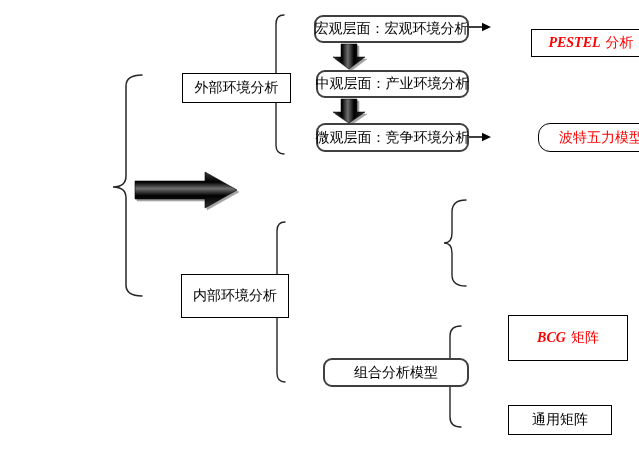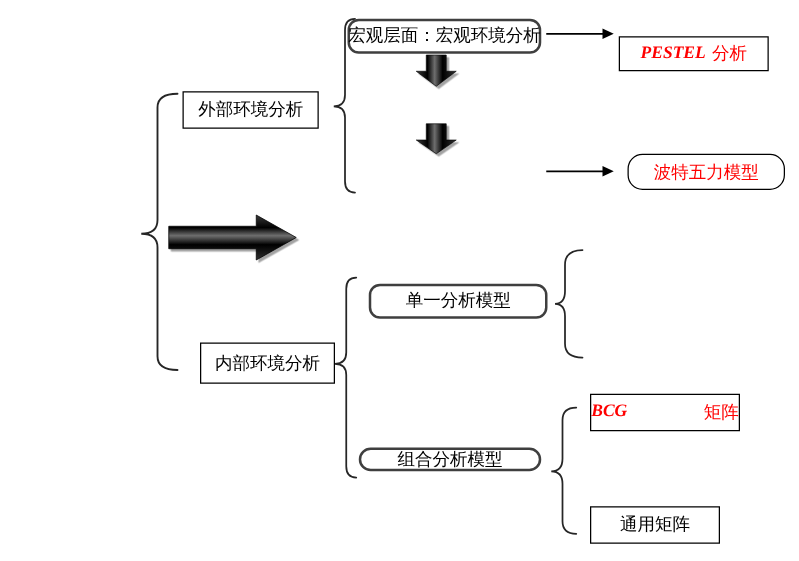--- a/index.html
+++ b/index.html
@@ -4,21 +4,21 @@
 <style>
   html,body{margin:0;padding:0;background:#fff;}
   .canvas{
     position:relative;width:639px;height:449px;background:#fff;overflow:hidden;
     font-family:"Liberation Sans","DejaVu Sans",sans-serif;color:#000;
   }
   svg.overlay{position:absolute;left:0;top:0;width:639px;height:449px;}
   .box{
     position:absolute;background:#fff;box-sizing:border-box;
     display:flex;align-items:center;justify-content:center;
-    text-align:center;font-size:14px;line-height:1.1;white-space:nowrap;
+    text-align:center;font-size:14px;line-height:1.1;white-space:nowrap;margin-left:36px;
   }
   .rounded{border:2px solid #3f3f3f;border-radius:9px;}
   .plain{border:1.5px solid #000;}
   .red{color:#ff0000;}
   .bold{font-weight:bold;}
   .lat{font-family:"Liberation Serif","DejaVu Serif",serif;font-style:italic;font-weight:bold;margin-right:5px;}
   .shadow3d{filter:drop-shadow(2px 2px 0.6px #a3a3a3);}
 </style>
 </head>
 <body>
@@ -72,46 +72,49 @@
 
 
   <div class="box plain" style="left:146px;top:73px;width:109px;height:30px;">
     <span>外部环境分析</span>
   </div>
 
   <div class="box rounded" style="left:278px;top:15px;width:155px;height:28px;">
     <span>宏观层面：宏观环境分析</span>
   </div>
 
+  <div class="box rounded" style="left:280px;top:70px;width:153px;height:28px;">
+    <span>中观层面：产业环境分析</span>
+  </div>
 
+  <div class="box rounded" style="left:280px;top:123px;width:153px;height:29px;">
+    <span>微观层面：竞争环境分析</span>
+  </div>
 
   <div class="box plain red" style="left:495px;top:29px;width:120px;height:28px;">
     <span class="lat">PESTEL</span>
     <span>分析</span>
   </div>
 
   <div class="box plain red" style="left:502px;top:123px;width:126px;height:29px;border-radius:12px;">
     <span>波特五力模型</span>
   </div>
 
-  <div class="box plain" style="left:160px;top:274px;width:108px;height:33px;">
+  <div class="box plain" style="left:145px;top:274px;width:108px;height:44px;font-family:Liberation Serif, serif;">
     <span>内部环境分析</span>
   </div>
 
-  <div class="box rounded" style="left:295px;top:227px;width:143px;height:28px;">
-    <span>单一分析模型</span>
-  </div>
 
-  <div class="box rounded" style="left:287px;top:358px;width:146px;height:19px;border-radius:12px;">
+  <div class="box rounded" style="left:287px;top:358px;width:146px;height:29px;">
     <span>组合分析模型</span>
   </div>
 
 
 
-  <div class="box plain red" style="left:472px;top:315px;width:120px;height:30px;justify-content:space-between;">
+  <div class="box plain red" style="left:472px;top:315px;width:120px;height:46px;">
     <span class="lat">BCG</span>
     <span>矩阵</span>
   </div>
 
   <div class="box plain" style="left:472px;top:405px;width:104px;height:30px;">
     <span>通用矩阵</span>
   </div>
 
 </div>
 

